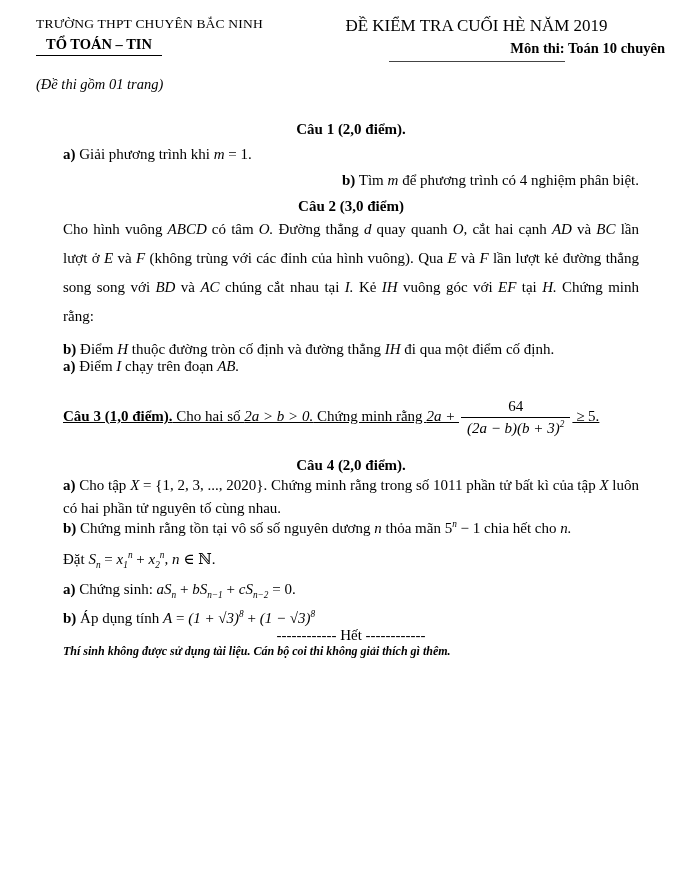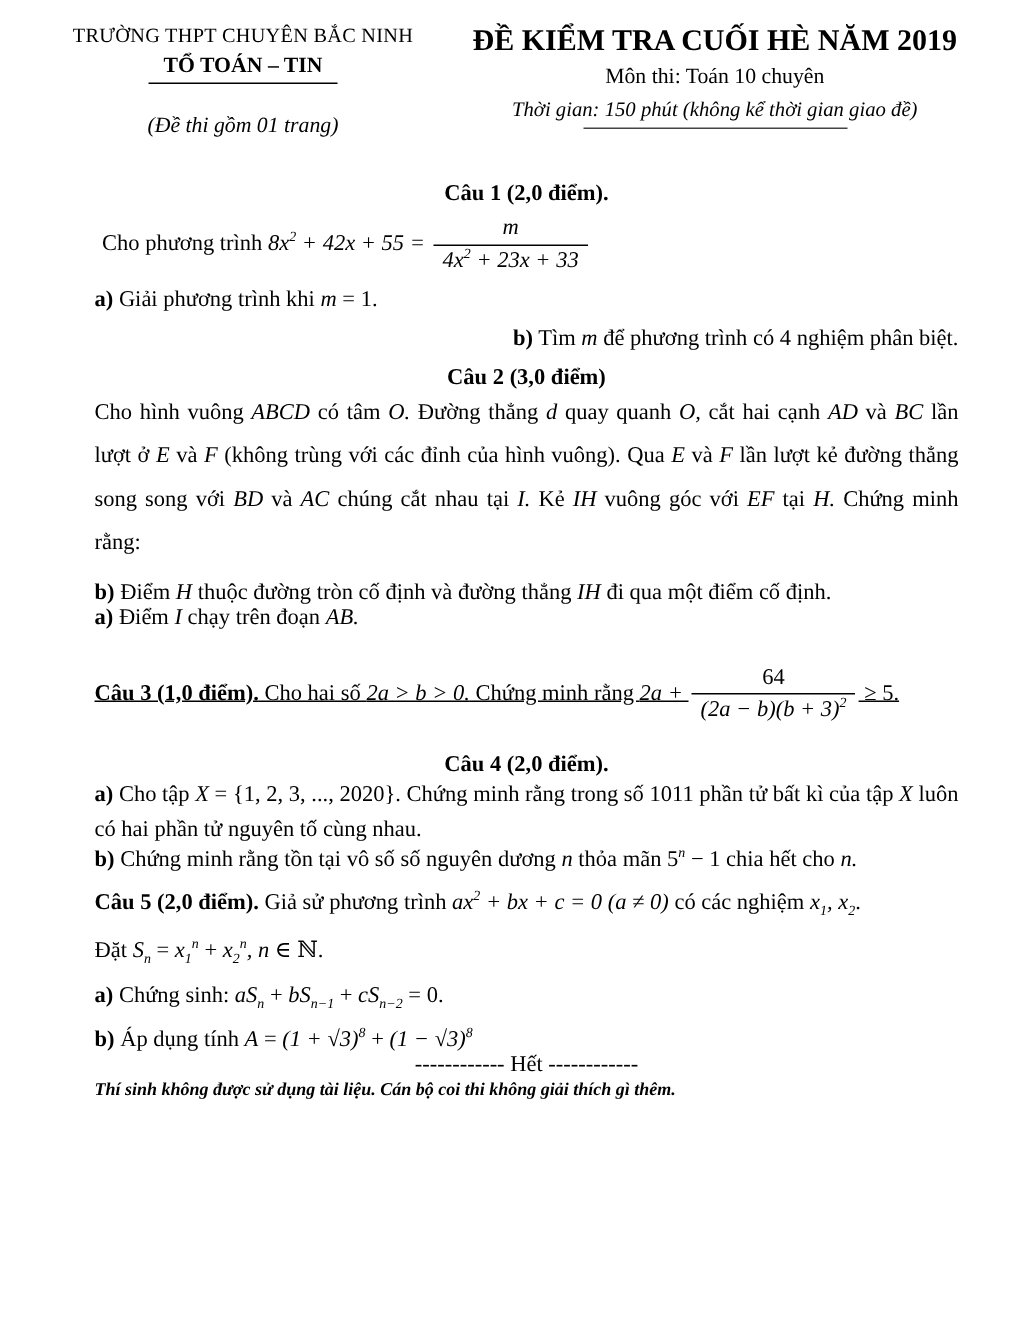--- a/index.html
+++ b/index.html
@@ -9,33 +9,33 @@
     background: #ffffff;
     color: #000000;
     font-family: "Liberation Serif", "DejaVu Serif", "DejaVu Sans", serif;
     font-size: 15px;
     overflow: hidden;
   }
   .page { position: relative; width: 685px; height: 891px; }
 
   
   .header { display: flex; padding: 16px 20px 0 36px; }
-  .header-left { width: 252px; text-align: center; }
+  .header-left { width: 252px; }
   .header-right { flex: 1; text-align: center; }
   .school { font-size: 13.5px; letter-spacing: 0.2px; }
   .department {
     display: inline-block;
     margin-top: 4px;
     font-size: 14.5px; font-weight: bold;
     border-bottom: 1.5px solid #000;
     padding: 0 10px 2px 10px;
   }
   .pages-note { margin-top: 20px; font-style: italic; font-size: 14.5px; }
-  .exam-title { font-size: 20px; font-weight: bold; }
-  .subject { margin-top: 4px; font-size: 14.5px; font-weight: normal; }
+  .exam-title { font-size: 17px; font-weight: normal; }
+  .subject { margin-top: 4px; font-size: 14.5px; font-weight: bold; text-align: right; }
   .duration { margin-top: 5px; font-style: italic; font-size: 13.8px; }
   .duration-rule { width: 176px; border-top: 1.4px solid #444; margin: 4px auto 0 auto; }
 
   
   .content { padding: 0 46px 0 63px; }
   .content p { margin: 0; }
   .q-heading { font-weight: bold; text-align: center; }
   .run-r { font-style: normal; }
   .run-i { font-style: italic; }
   .run-b { font-weight: bold; }
@@ -78,44 +78,41 @@
     <div class="header-left">
       <div class="school">TRƯỜNG THPT CHUYÊN BẮC NINH</div>
       <div>
         <span class="department">TỔ TOÁN – TIN</span>
       </div>
       <div class="pages-note">(Đề thi gồm 01 trang)</div>
     </div>
     <div class="header-right">
       <div class="exam-title">ĐỀ KIỂM TRA CUỐI HÈ NĂM 2019</div>
       <div class="subject">Môn thi: Toán 10 chuyên</div>
-      <div class="duration">Thời gian: 150 phút (không kể thời gian giao đề)</div>
       <div class="duration-rule"></div>
     </div>
   </div>
 
   <div class="content">
 
     <p id="q1-heading" class="q-heading">Câu 1 (2,0 điểm).</p>
-    <p id="q1-formula"><span class="run-r">Cho phương trình  </span><span class="run-i">8x</span><sup>2</sup><span class="run-i"> + 42</span><span class="run-i">x</span><span class="run-i"> + 55 = </span><span class="frac"><span class="num"><span class="run-i">m</span></span><span class="den"><span class="run-i">4x</span><sup>2</sup><span class="run-i"> + 23x + 33</span></span></span></p>
     <p id="q1-part-a"><span class="run-b">a)</span><span class="run-r"> Giải phương trình khi </span><span class="run-i">m</span><span class="run-r"> = 1.</span></p>
     <p id="q1-part-b"><span class="run-b">b)</span><span class="run-r"> Tìm </span><span class="run-i">m</span><span class="run-r"> để phương trình có 4 nghiệm phân biệt.</span></p>
 
     <p id="q2-heading" class="q-heading">Câu 2 (3,0 điểm)</p>
     <p id="q2-body"><span class="run-r">Cho hình vuông </span><span class="run-i">ABCD</span><span class="run-r"> có tâm </span><span class="run-i">O.</span><span class="run-r"> Đường thẳng </span><span class="run-i">d</span><span class="run-r"> quay quanh </span><span class="run-i">O,</span><span class="run-r"> cắt hai cạnh </span><span class="run-i">AD</span><span class="run-r"> và </span><span class="run-i">BC</span><span class="run-r"> lần lượt ở </span><span class="run-i">E</span><span class="run-r"> và </span><span class="run-i">F</span><span class="run-r"> (không trùng với các đỉnh của hình vuông). Qua </span><span class="run-i">E</span><span class="run-r"> và </span><span class="run-i">F</span><span class="run-r"> lần lượt kẻ đường thẳng song song với </span><span class="run-i">BD</span><span class="run-r"> và </span><span class="run-i">AC</span><span class="run-r"> chúng cắt nhau tại </span><span class="run-i">I.</span><span class="run-r"> Kẻ </span><span class="run-i">IH</span><span class="run-r"> vuông góc với </span><span class="run-i">EF</span><span class="run-r"> tại </span><span class="run-i">H.</span><span class="run-r"> Chứng minh rằng:</span></p>
     <p id="q2-part-b"><span class="run-b">b)</span><span class="run-r"> Điểm </span><span class="run-i">H</span><span class="run-r"> thuộc đường tròn cố định và đường thẳng </span><span class="run-i">IH</span><span class="run-r"> đi qua một điểm cố định.</span></p>
     <p id="q2-part-a"><span class="run-b">a)</span><span class="run-r"> Điểm </span><span class="run-i">I</span><span class="run-r"> chạy trên đoạn </span><span class="run-i">AB.</span></p>
 
     <p id="q3-line"><span class="run-b">Câu 3 (1,0 điểm).</span><span class="run-r"> Cho hai số </span><span class="run-i">2a &gt; b &gt; 0.</span><span class="run-r"> Chứng minh rằng </span><span class="run-i">2a + </span><span class="frac"><span class="num"><span class="run-r">64</span></span><span class="den"><span class="run-i">(2a − b)(b + 3)</span><sup>2</sup></span></span><span class="run-r"> ≥ 5.</span></p>
 
     <p id="q4-heading" class="q-heading">Câu 4 (2,0 điểm).</p>
     <p id="q4-part-a"><span class="run-b">a)</span><span class="run-r"> Cho tập </span><span class="run-i">X</span><span class="run-r"> = {1, 2, 3, ..., 2020}.</span><span class="run-r"> Chứng minh rằng trong số 1011 phần tử bất kì của tập </span><span class="run-i">X</span><span class="run-r"> luôn có hai phần tử nguyên tố cùng nhau.</span></p>
     <p id="q4-part-b"><span class="run-b">b)</span><span class="run-r"> Chứng minh rằng tồn tại vô số số nguyên dương </span><span class="run-i">n</span><span class="run-r"> thỏa mãn 5</span><sup>n</sup><span class="run-r"> − 1 chia hết cho </span><span class="run-i">n.</span></p>
 
-    <p id="q5-intro"><span class="run-b">Câu 5 (2,0 điểm).</span><span class="run-r"> Giả sử phương trình </span><span class="run-i">ax</span><sup>2</sup><span class="run-i"> + bx + c = 0 (a ≠ 0)</span><span class="run-r"> có các nghiệm </span><span class="run-i">x</span><sub>1</sub><span class="run-i">, x</span><sub>2</sub><span class="run-r">.</span></p>
     <p id="q5-set-line"><span class="run-r">Đặt </span><span class="run-i">S</span><sub>n</sub><span class="run-r"> = </span><span class="run-i">x</span><sub>1</sub><sup>n</sup><span class="run-r"> + </span><span class="run-i">x</span><sub>2</sub><sup>n</sup><span class="run-i">, n</span><span class="run-r"> ∈ ℕ.</span></p>
     <p id="q5-part-a"><span class="run-b">a)</span><span class="run-r"> Chứng sinh: </span><span class="run-i">aS</span><sub>n</sub><span class="run-r"> + </span><span class="run-i">bS</span><sub>n−1</sub><span class="run-r"> + </span><span class="run-i">cS</span><sub>n−2</sub><span class="run-r"> = 0.</span></p>
     <p id="q5-part-b"><span class="run-b">b)</span><span class="run-r"> Áp dụng tính </span><span class="run-i">A</span><span class="run-r"> = </span><span class="run-i">(1 + √3)</span><sup>8</sup><span class="run-r"> + </span><span class="run-i">(1 − √3)</span><sup>8</sup></p>
 
     <p class="end-divider">------------ Hết ------------</p>
     <p class="footer-note">Thí sinh không được sử dụng tài liệu. Cán bộ coi thi không giải thích gì thêm.</p>
 
   </div>
 </div>
 

